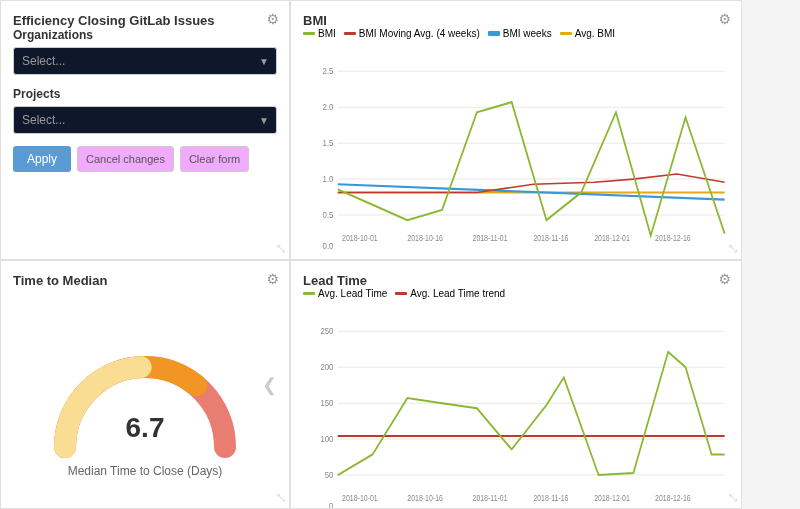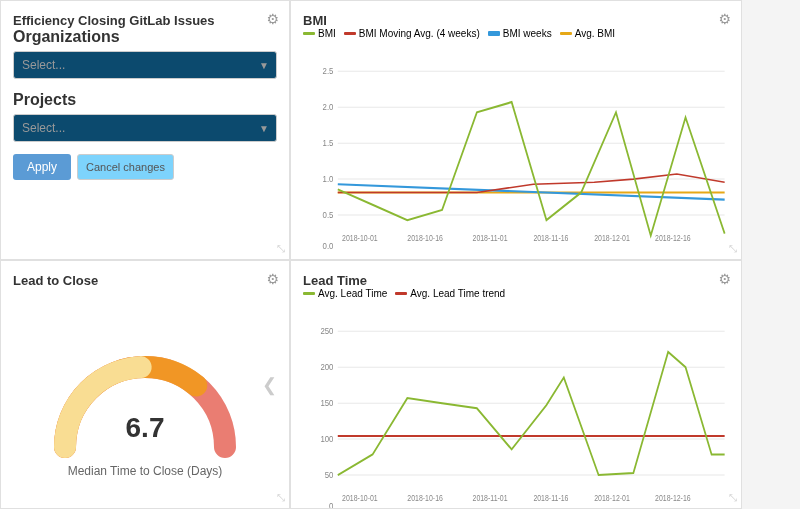--- a/index.html
+++ b/index.html
@@ -4,35 +4,35 @@
   <style>
     * { box-sizing: border-box; margin: 0; padding: 0; }
     body { font-family: Arial, sans-serif; font-size: 12px; background: #f4f4f4; width: 800px; height: 509px; overflow: hidden; }
     .dashboard { display: grid; grid-template-columns: 290px 1fr; grid-template-rows: 260px 1fr; gap: 0; width: 742px; height: 509px; }
     .panel { background: #fff; border: 1px solid #e0e0e0; position: relative; padding: 12px; overflow: hidden; }
     .panel-title { font-size: 13px; font-weight: bold; color: #333; margin-bottom: 10px; }
     .panel-gear { position: absolute; top: 10px; right: 10px; color: #999; cursor: pointer; font-size: 14px; }
     .panel-resize { position: absolute; bottom: 4px; right: 4px; color: #ccc; font-size: 10px; }
 
     
-    .filter-panel .section-label { font-size: 16px; font-weight: bold; color: #333; margin-bottom: 5px; }
+    .filter-panel .section-label { font-size: 12px; font-weight: bold; color: #333; margin-bottom: 5px; }
     .filter-panel .select-wrapper { position: relative; margin-bottom: 12px; }
     .filter-panel select {
       width: 100%; padding: 6px 24px 6px 8px; border: 1px solid #ccc;
       border-radius: 3px; appearance: none; font-size: 12px; color: #999;
-      background: #0c4a6e; cursor: pointer;
+      background: #0f172a; cursor: pointer;
     }
     .filter-panel .select-arrow {
       position: absolute; right: 8px; top: 50%; transform: translateY(-50%);
       color: #999; pointer-events: none; font-size: 10px;
     }
     .filter-buttons { display: flex; gap: 6px; margin-top: 4px; }
     .btn-apply { background: #5b9bd5; color: #fff; border: none; border-radius: 3px; padding: 3px 14px; font-size: 12px; cursor: pointer; }
     .btn-cancel, .btn-clear {
-      background: #7dd3fc; color: #555; border: 1px solid #ccc;
+      background: #f0abfc; color: #555; border: 1px solid #ccc;
       border-radius: 3px; padding: 5px 8px; font-size: 11px; cursor: pointer;
       line-height: 1.3; text-align: center;
     }
 
     
     .bmi-panel { }
     .chart-area { width: 100%; height: 190px; position: relative; margin-top: 22px; }
     .legend { display: flex; flex-wrap: wrap; gap: 8px; margin-bottom: 6px; font-size: 10px; }
     .legend-item { display: flex; align-items: center; gap: 3px; }
     .legend-dot { width: 12px; height: 3px; border-radius: 1px; }
@@ -70,20 +70,21 @@
     <div class="select-wrapper">
       <select>
         <option value="">Select...</option>
       </select>
       <span class="select-arrow">▼</span>
     </div>
 
     <div class="filter-buttons">
       <button class="btn-apply">Apply</button>
       <button class="btn-cancel">Cancel changes</button>
+      <button class="btn-clear">Clear form</button>
     </div>
 
     <span class="panel-resize">⤡</span>
   </div>
 
   <div class="panel bmi-panel">
     <span class="panel-title">BMI</span>
     <span class="panel-gear">⚙</span>
 
     <div class="legend">
@@ -134,21 +135,21 @@
 
         <polyline points="40,128 120,128 200,128 265,120 335,118 380,115 430,110 485,118" fill="none" stroke="#c0392b" stroke-width="1.5"></polyline>
 
         <polyline points="40,125 80,140 120,155 160,145 200,50 240,40 280,155 320,128 360,50 400,170 440,55 485,168" fill="none" stroke="#8ab832" stroke-width="2"></polyline>
       </svg>
     </div>
     <span class="panel-resize">⤡</span>
   </div>
 
   <div class="panel">
-    <span class="panel-title">Lead to Close</span>
+    <span class="panel-title">Time to Median</span>
     <span class="panel-gear">⚙</span>
     <span class="gauge-nav">❮</span>
 
     <div class="gauge-container">
 
       <svg width="200" height="120" viewBox="0 0 200 120">
 
         <path d="M 20 105 A 80 80 0 0 1 180 105" fill="none" stroke="#f0f0f0" stroke-width="22" stroke-linecap="round"></path>
 
         <path d="M 20 105 A 80 80 0 0 1 180 105" fill="none" stroke="#e74c3c" stroke-width="22" stroke-linecap="round" stroke-dasharray="251" stroke-dashoffset="0" opacity="0.7"></path>

